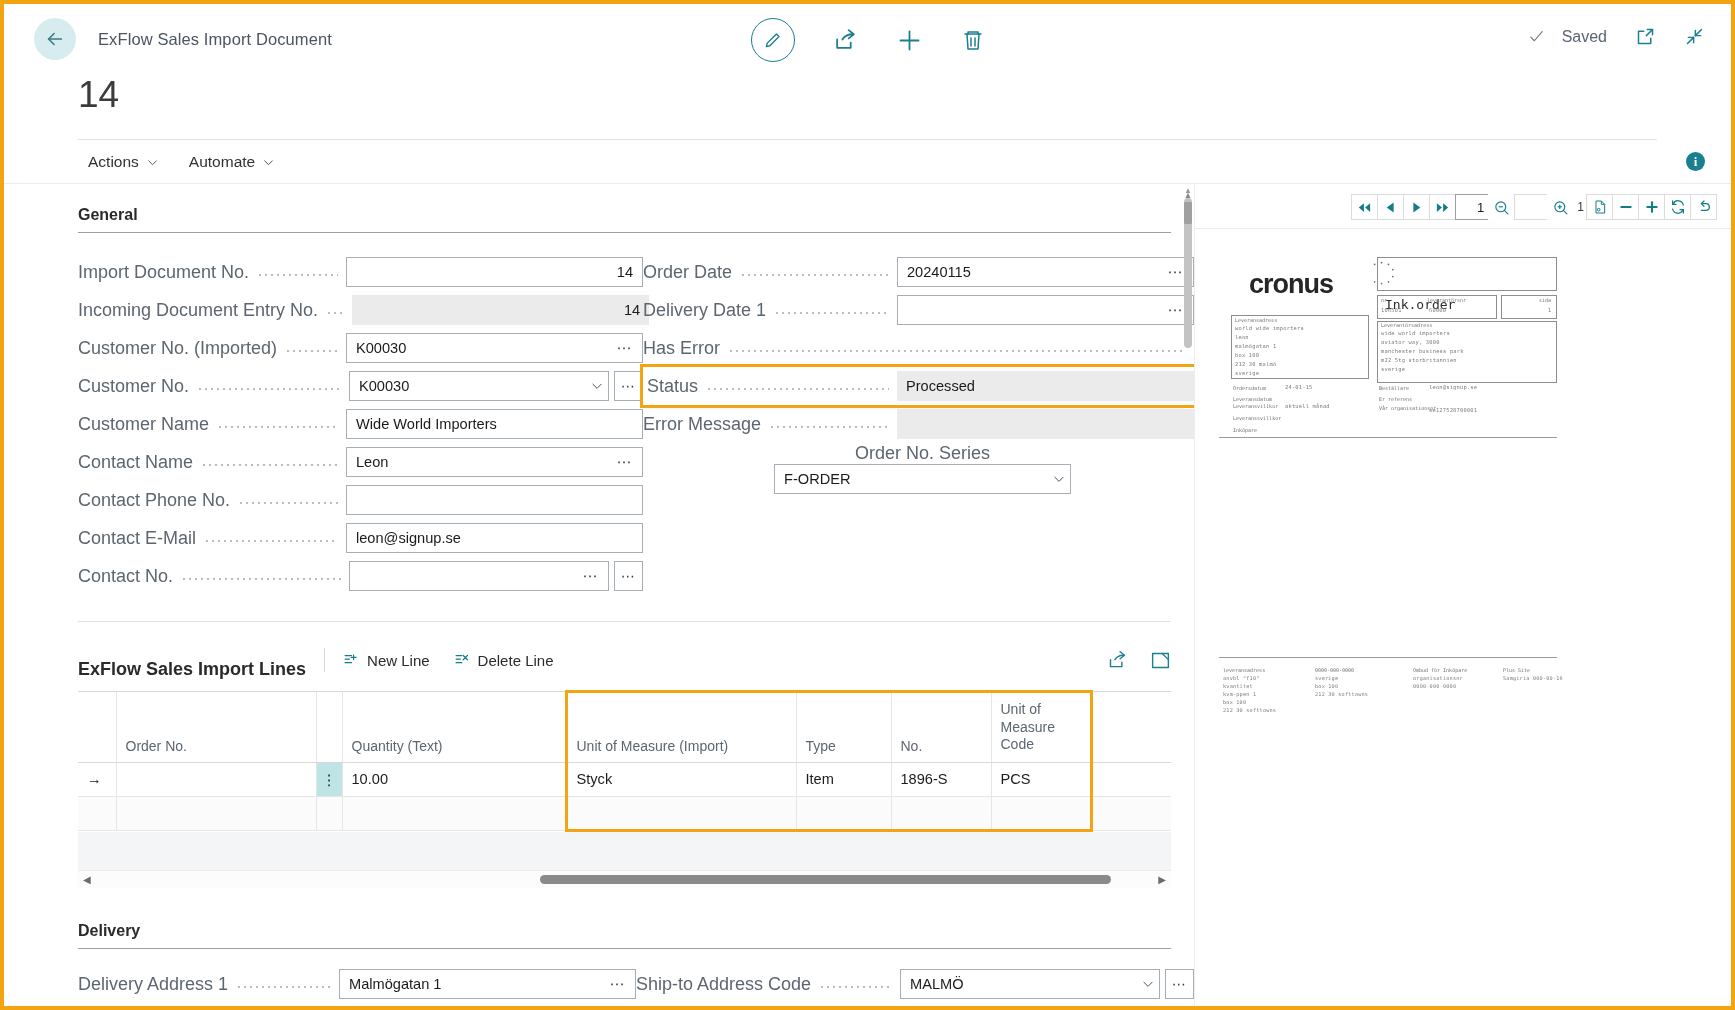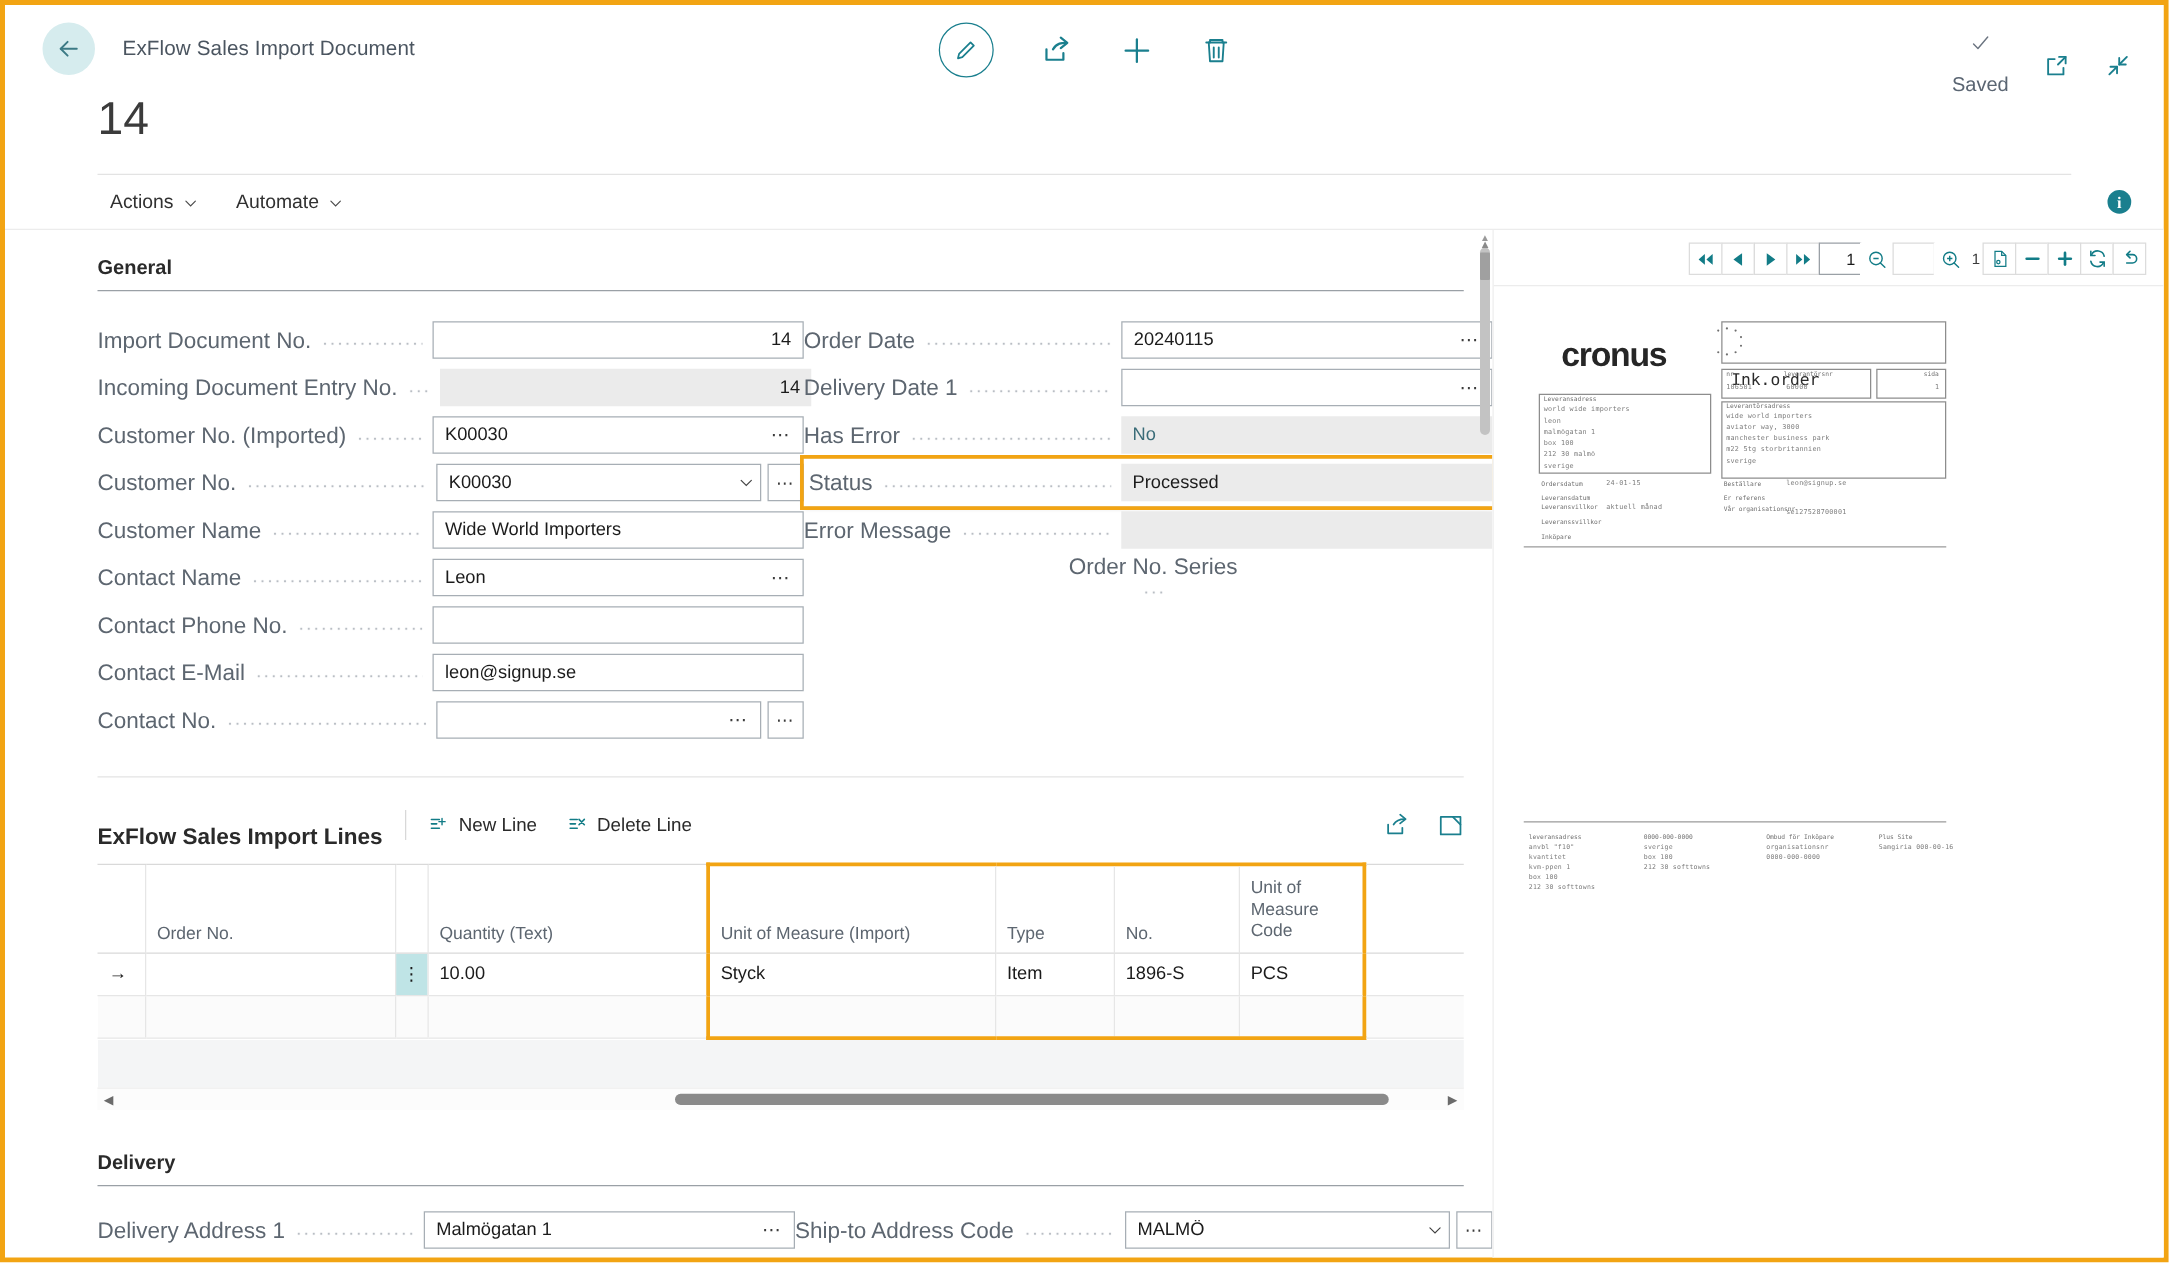--- a/index.html
+++ b/index.html
@@ -53,21 +53,21 @@
     cursor: pointer;
   }
   .tb-icon { cursor: pointer; display: flex; align-items: center; justify-content: center; }
   .top-right {
     position: absolute;
     right: 26px; top: 22px;
     display: flex; align-items: center; gap: 28px;
   }
   .saved {
     display: flex; align-items: center; gap: 17px;
-    color: #5a6572; font-size: 16px; flex-direction: column;
+    color: #5a6572; font-size: 16px;
   }
   
   .doc-no {
     font-size: 37px;
     color: #3b3b3b;
     font-weight: 350;
     padding: 2px 0 0 74px;
     line-height: 1;
   }
   .sep-line {
@@ -522,23 +522,20 @@
                 <div class="fbox">
                   <span class="val"></span>
                   <span class="ellip">⋯</span>
                 </div>
               </div>
             </div>
 
             <div class="frow">
               <span class="flabel">Has Error</span>
               <span class="dots"></span>
-              <div class="fctl">
-                <div class="fbox readonly teal">No</div>
-              </div>
             </div>
 
             <div class="frow highlight-box" style="padding-left:4px;">
               <span class="flabel">Status</span>
               <span class="dots"></span>
               <div class="fctl">
                 <div class="fbox readonly">Processed</div>
               </div>
             </div>
 
@@ -546,20 +543,28 @@
               <span class="flabel">Error Message</span>
               <span class="dots"></span>
               <div class="fctl">
                 <div class="fbox readonly"></div>
               </div>
             </div>
 
             <div class="frow" style="padding-left:8px;flex-direction:column;">
               <span class="flabel">Order No. Series</span>
               <span class="dots"></span>
+              <div class="fctl">
+                <div class="fbox drop">
+                  <span class="val">F-ORDER</span>
+                  <svg class="caret" viewBox="0 0 24 24" width="14" height="14" fill="none" stroke="#444" stroke-width="1.6" stroke-linecap="round">
+                      <polyline points="5,9 12,16 19,9"></polyline>
+                    </svg>
+                </div>
+              </div>
             </div>
           </div>
         </div>
 
         <div class="lines-head">
           <div class="lines-title">ExFlow Sales Import Lines</div>
           <div class="vsep"></div>
           <div class="grid-action">
             <svg viewBox="0 0 24 24" width="17" height="17" fill="none" stroke="#127c87" stroke-width="1.8" stroke-linecap="round">
               <path d="M3 5h9M3 10h6M3 15h9"></path>

